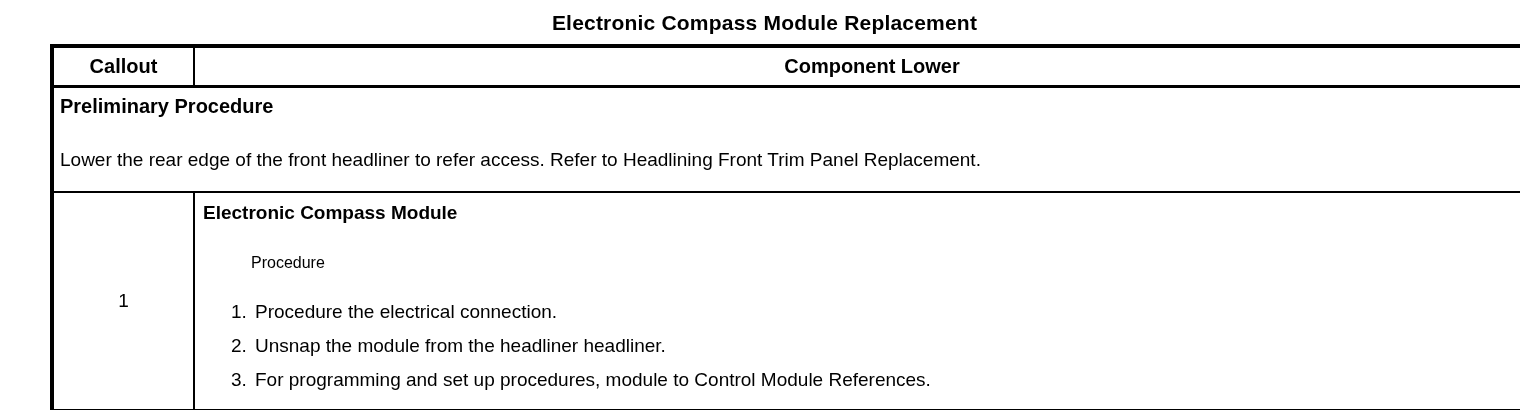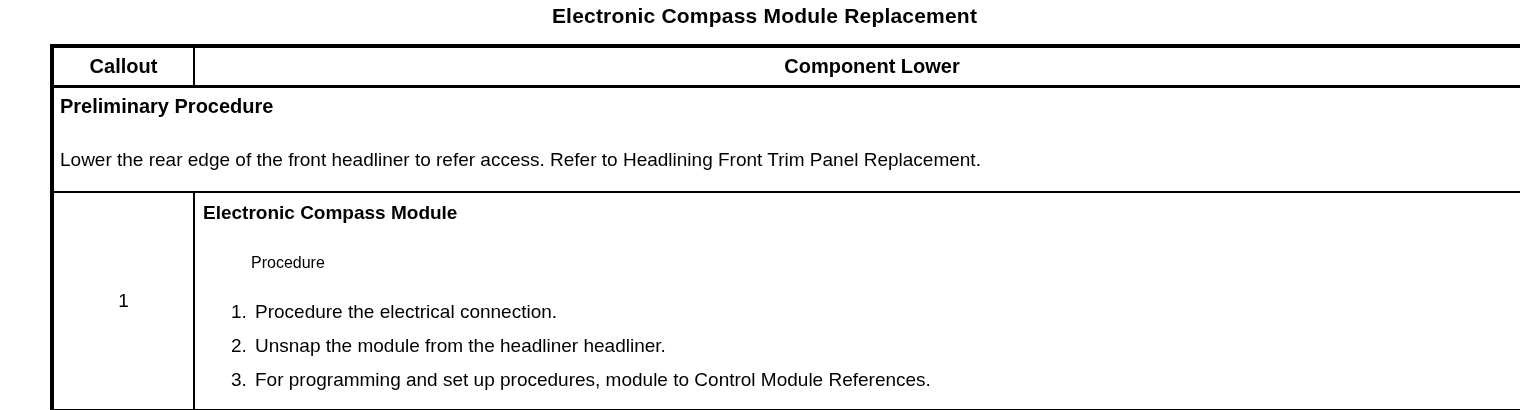--- a/index.html
+++ b/index.html
@@ -9,21 +9,21 @@
     width: 1520px;
     height: 410px;
     background: #ffffff;
     color: #000000;
     font-family: "Liberation Sans", sans-serif;
     font-size: 19px;
     line-height: 1.25;
     overflow: hidden;
   }
   .doc-title {
-    margin: 3px 0 0 0;
+    margin: 10px 0 0 0;
     text-align: center;
     font-size: 21px;
     font-weight: bold;
     letter-spacing: 0.2px;
     padding-left: 9px;
   }
   table.parts-table {
     position: absolute;
     left: 2px;
     top: 44px;

